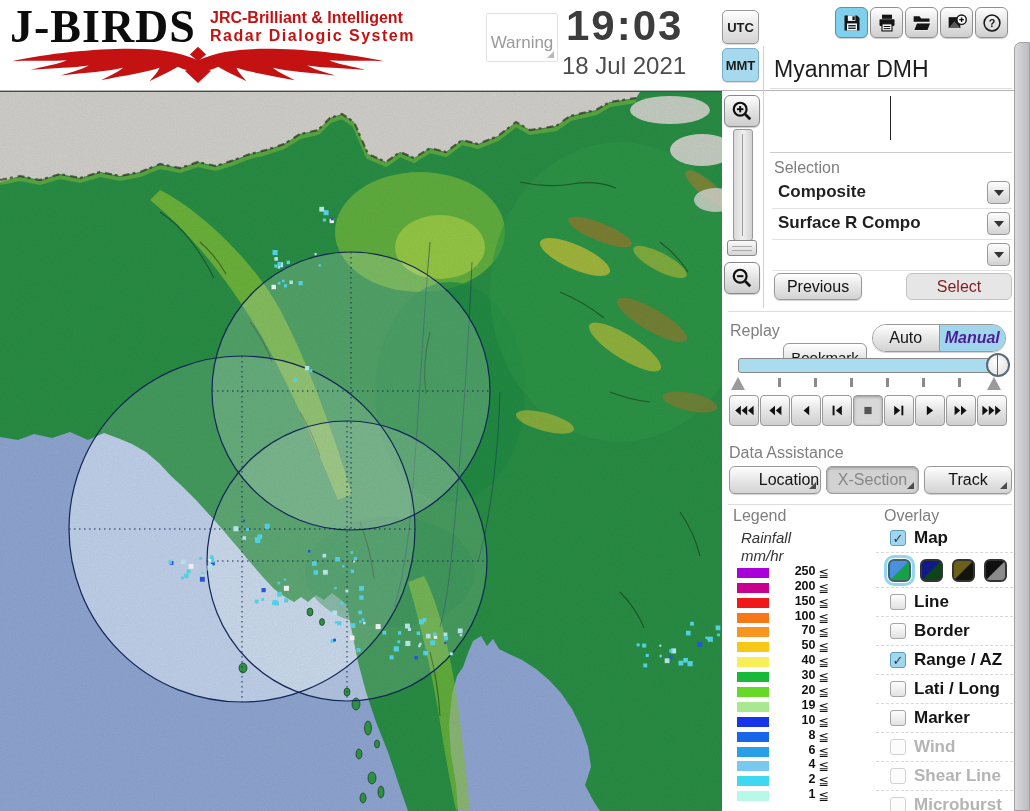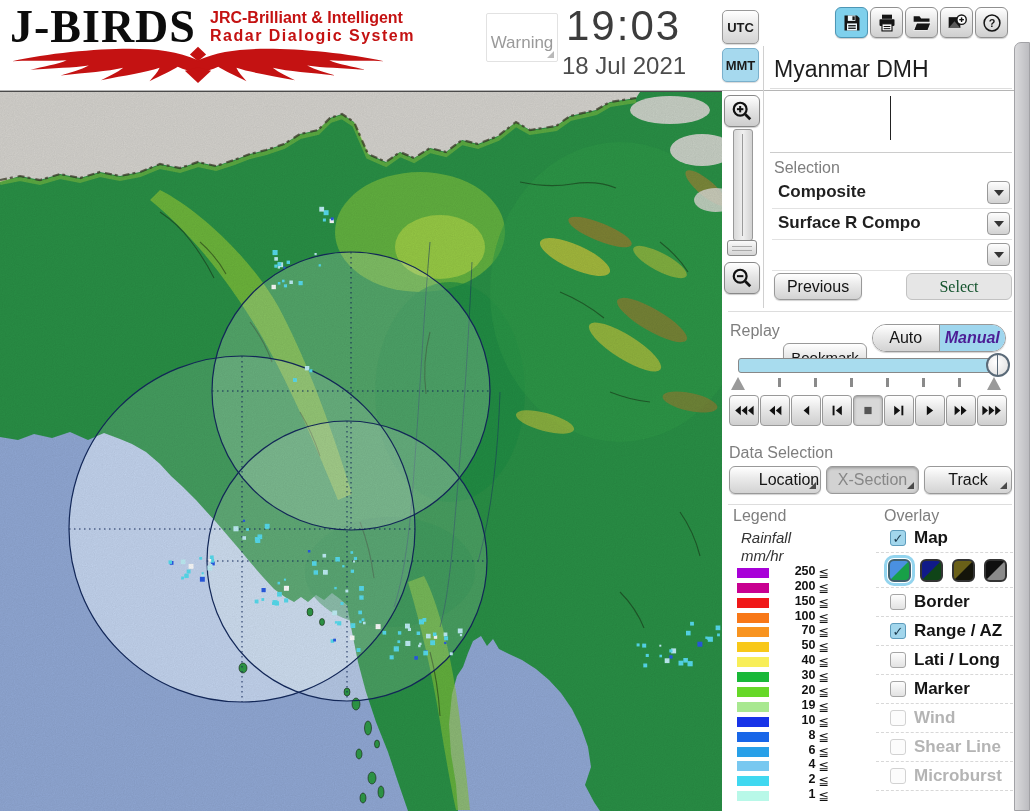--- a/index.html
+++ b/index.html
@@ -9,21 +9,21 @@
   
   #header{position:absolute;left:0;top:0;width:1030px;height:90px;background:#fff;border-bottom:1px solid #b5b5b5;}
   #logo-title{position:absolute;left:10px;top:0px;font-family:"Liberation Serif",serif;font-weight:700;
               font-size:46px;letter-spacing:1px;color:#0c0c0c;}
   #logo-tagline{position:absolute;left:210px;top:9px;color:#c41212;font-weight:700;font-size:16px;line-height:18px;white-space:nowrap;}
   #eagle{position:absolute;left:6px;top:44px;}
   #warning-btn{position:absolute;left:486px;top:13px;width:72px;height:49px;background:#fff;border:1px solid #e2e2e2;
                border-radius:2px;color:#9a9a9a;font-size:17px;display:flex;align-items:flex-end;justify-content:center;
                padding-bottom:8px;box-sizing:border-box;}
   #warning-btn::after{content:"";position:absolute;right:3px;bottom:3px;border-left:7px solid transparent;border-bottom:7px solid #b9b9b9;}
-  #clock-time{position:absolute;left:566px;top:2px;width:150px;font-size:42px;color:#3c3c3c;letter-spacing:2px;}
+  #clock-time{position:absolute;left:566px;top:2px;width:150px;font-size:42px;color:#3c3c3c;letter-spacing:2px;font-weight:bold;}
   #clock-date{position:absolute;left:562px;top:52px;width:170px;font-size:24px;color:#4c4c4c;}
   .tzbtn{position:absolute;left:722px;width:37px;height:34px;border:1px solid #999;border-radius:5px;box-sizing:border-box;
          font-size:13px;font-weight:700;color:#1a1a1a;display:flex;align-items:center;justify-content:center;
          background:linear-gradient(#fff,#e9e9e9 45%,#d4d4d4);box-shadow:0 1px 1px rgba(0,0,0,.15);}
   .tzbtn.sel{background:#a6d9ee;border-color:#7ab0cc;}
   #toolbar{position:absolute;left:835px;top:7px;display:flex;gap:2px;}
   .toolbtn{width:33px;height:31px;border:1px solid #8f8f8f;border-radius:6px;box-sizing:border-box;
            background:linear-gradient(#fff,#e7e7e7 45%,#cfcfcf);display:flex;align-items:center;justify-content:center;
            box-shadow:0 1px 1px rgba(0,0,0,.2);}
   .toolbtn.active{background:#7fd0ec;border-color:#4d96b5;}
@@ -52,21 +52,21 @@
 
   .selrow{position:absolute;left:772px;width:240px;height:30px;border-bottom:1px solid #e2e2e2;}
   .selrow .txt{position:absolute;left:6px;top:4px;font-size:17px;font-weight:700;color:#1f1f1f;}
   .ddbtn{position:absolute;right:2px;top:3px;width:23px;height:23px;border:1px solid #999;border-radius:4px;box-sizing:border-box;
          background:linear-gradient(#fdfdfd,#d2d2d2);display:flex;align-items:center;justify-content:center;}
   .ddbtn::after{content:"";border-left:5px solid transparent;border-right:5px solid transparent;border-top:6px solid #333;}
 
   .btn{border:1px solid #999;border-radius:6px;box-sizing:border-box;color:#141414;font-size:16px;
        background:linear-gradient(#fff,#e9e9e9 45%,#d3d3d3);display:flex;align-items:center;justify-content:center;
        box-shadow:0 1px 1px rgba(0,0,0,.18);position:absolute;}
-  .btn.disabled{background:#e6e6e6;color:#14532d;border-color:#c2c2c2;box-shadow:none;font-family:Liberation Serif, serif;}
+  .btn.disabled{background:#e6e6e6;color:#7f1d1d;border-color:#c2c2c2;box-shadow:none;}
   .btn.pressed{background:#d2d2d2;color:#878787;box-shadow:inset 0 1px 3px rgba(0,0,0,.3);}
   .fold::after{content:"";position:absolute;right:4px;bottom:4px;border-left:7px solid transparent;border-bottom:7px solid #4a4a4a;}
 
   #mode-group{position:absolute;left:872px;top:324px;width:134px;height:28px;border:1px solid #999;border-radius:14px;
               box-sizing:border-box;display:flex;overflow:hidden;box-shadow:0 1px 1px rgba(0,0,0,.18);}
   #mode-auto{flex:1;background:linear-gradient(#fff,#e9e9e9 45%,#d3d3d3);display:flex;align-items:center;justify-content:center;
              font-size:16px;color:#141414;border-right:1px solid #999;}
   #mode-manual{flex:1;background:#9fd6ee;display:flex;align-items:center;justify-content:center;font-size:16px;font-weight:700;color:#4c1d95;font-style:italic;}
 
   #slider-track{position:absolute;left:738px;top:358px;width:264px;height:15px;border:1px solid #888;border-radius:3px;
@@ -553,21 +553,21 @@
       </div>
     <div class="pbtn">
         <svg width="24" height="15" viewBox="0 0 30 16">
           <polygon points="3,2 3,14 10,8" fill="#111"></polygon>
           <polygon points="11,2 11,14 18,8" fill="#111"></polygon>
           <polygon points="19,2 19,14 26,8" fill="#111"></polygon>
         </svg>
       </div>
   </div>
 
-  <div class="sec-label" style="left:729px;top:444px;">Data Selection</div>
+  <div class="sec-label" style="left:729px;top:444px;">Data Assistance</div>
   <div class="btn fold" style="left:729px;top:466px;width:92px;height:28px;padding-left:28px;">
       <span>Location</span>
     </div>
   <div class="btn fold pressed" style="left:826px;top:466px;width:93px;height:28px;">
       <span>X-Section</span>
     </div>
   <div class="btn fold" style="left:924px;top:466px;width:88px;height:28px;">
       <span>Track</span>
     </div>
 
@@ -668,20 +668,24 @@
         <span class="ov-label">Map</span>
       </div>
       <div id="map-styles">
         <span class="mstyle sel" style="background: linear-gradient(135deg, rgb(74, 144, 224) 49.5%, rgb(24, 160, 72) 50.5%);"></span>
         <span class="mstyle" style="background: linear-gradient(135deg, rgb(16, 26, 136) 49.5%, rgb(15, 68, 24) 50.5%);"></span>
         <span class="mstyle" style="background: linear-gradient(135deg, rgb(106, 96, 24) 49.5%, rgb(20, 20, 10) 50.5%);"></span>
         <span class="mstyle" style="background: linear-gradient(135deg, rgb(15, 15, 15) 49.5%, rgb(138, 138, 138) 50.5%);"></span>
       </div>
       <div class="ov-row">
         <span class="chk"></span>
+        <span class="ov-label">Line</span>
+      </div>
+      <div class="ov-row">
+        <span class="chk"></span>
         <span class="ov-label">Border</span>
       </div>
       <div class="ov-row">
         <span class="chk checked">✓</span>
         <span class="ov-label">Range / AZ</span>
       </div>
       <div class="ov-row">
         <span class="chk"></span>
         <span class="ov-label">Lati / Long</span>
       </div>

